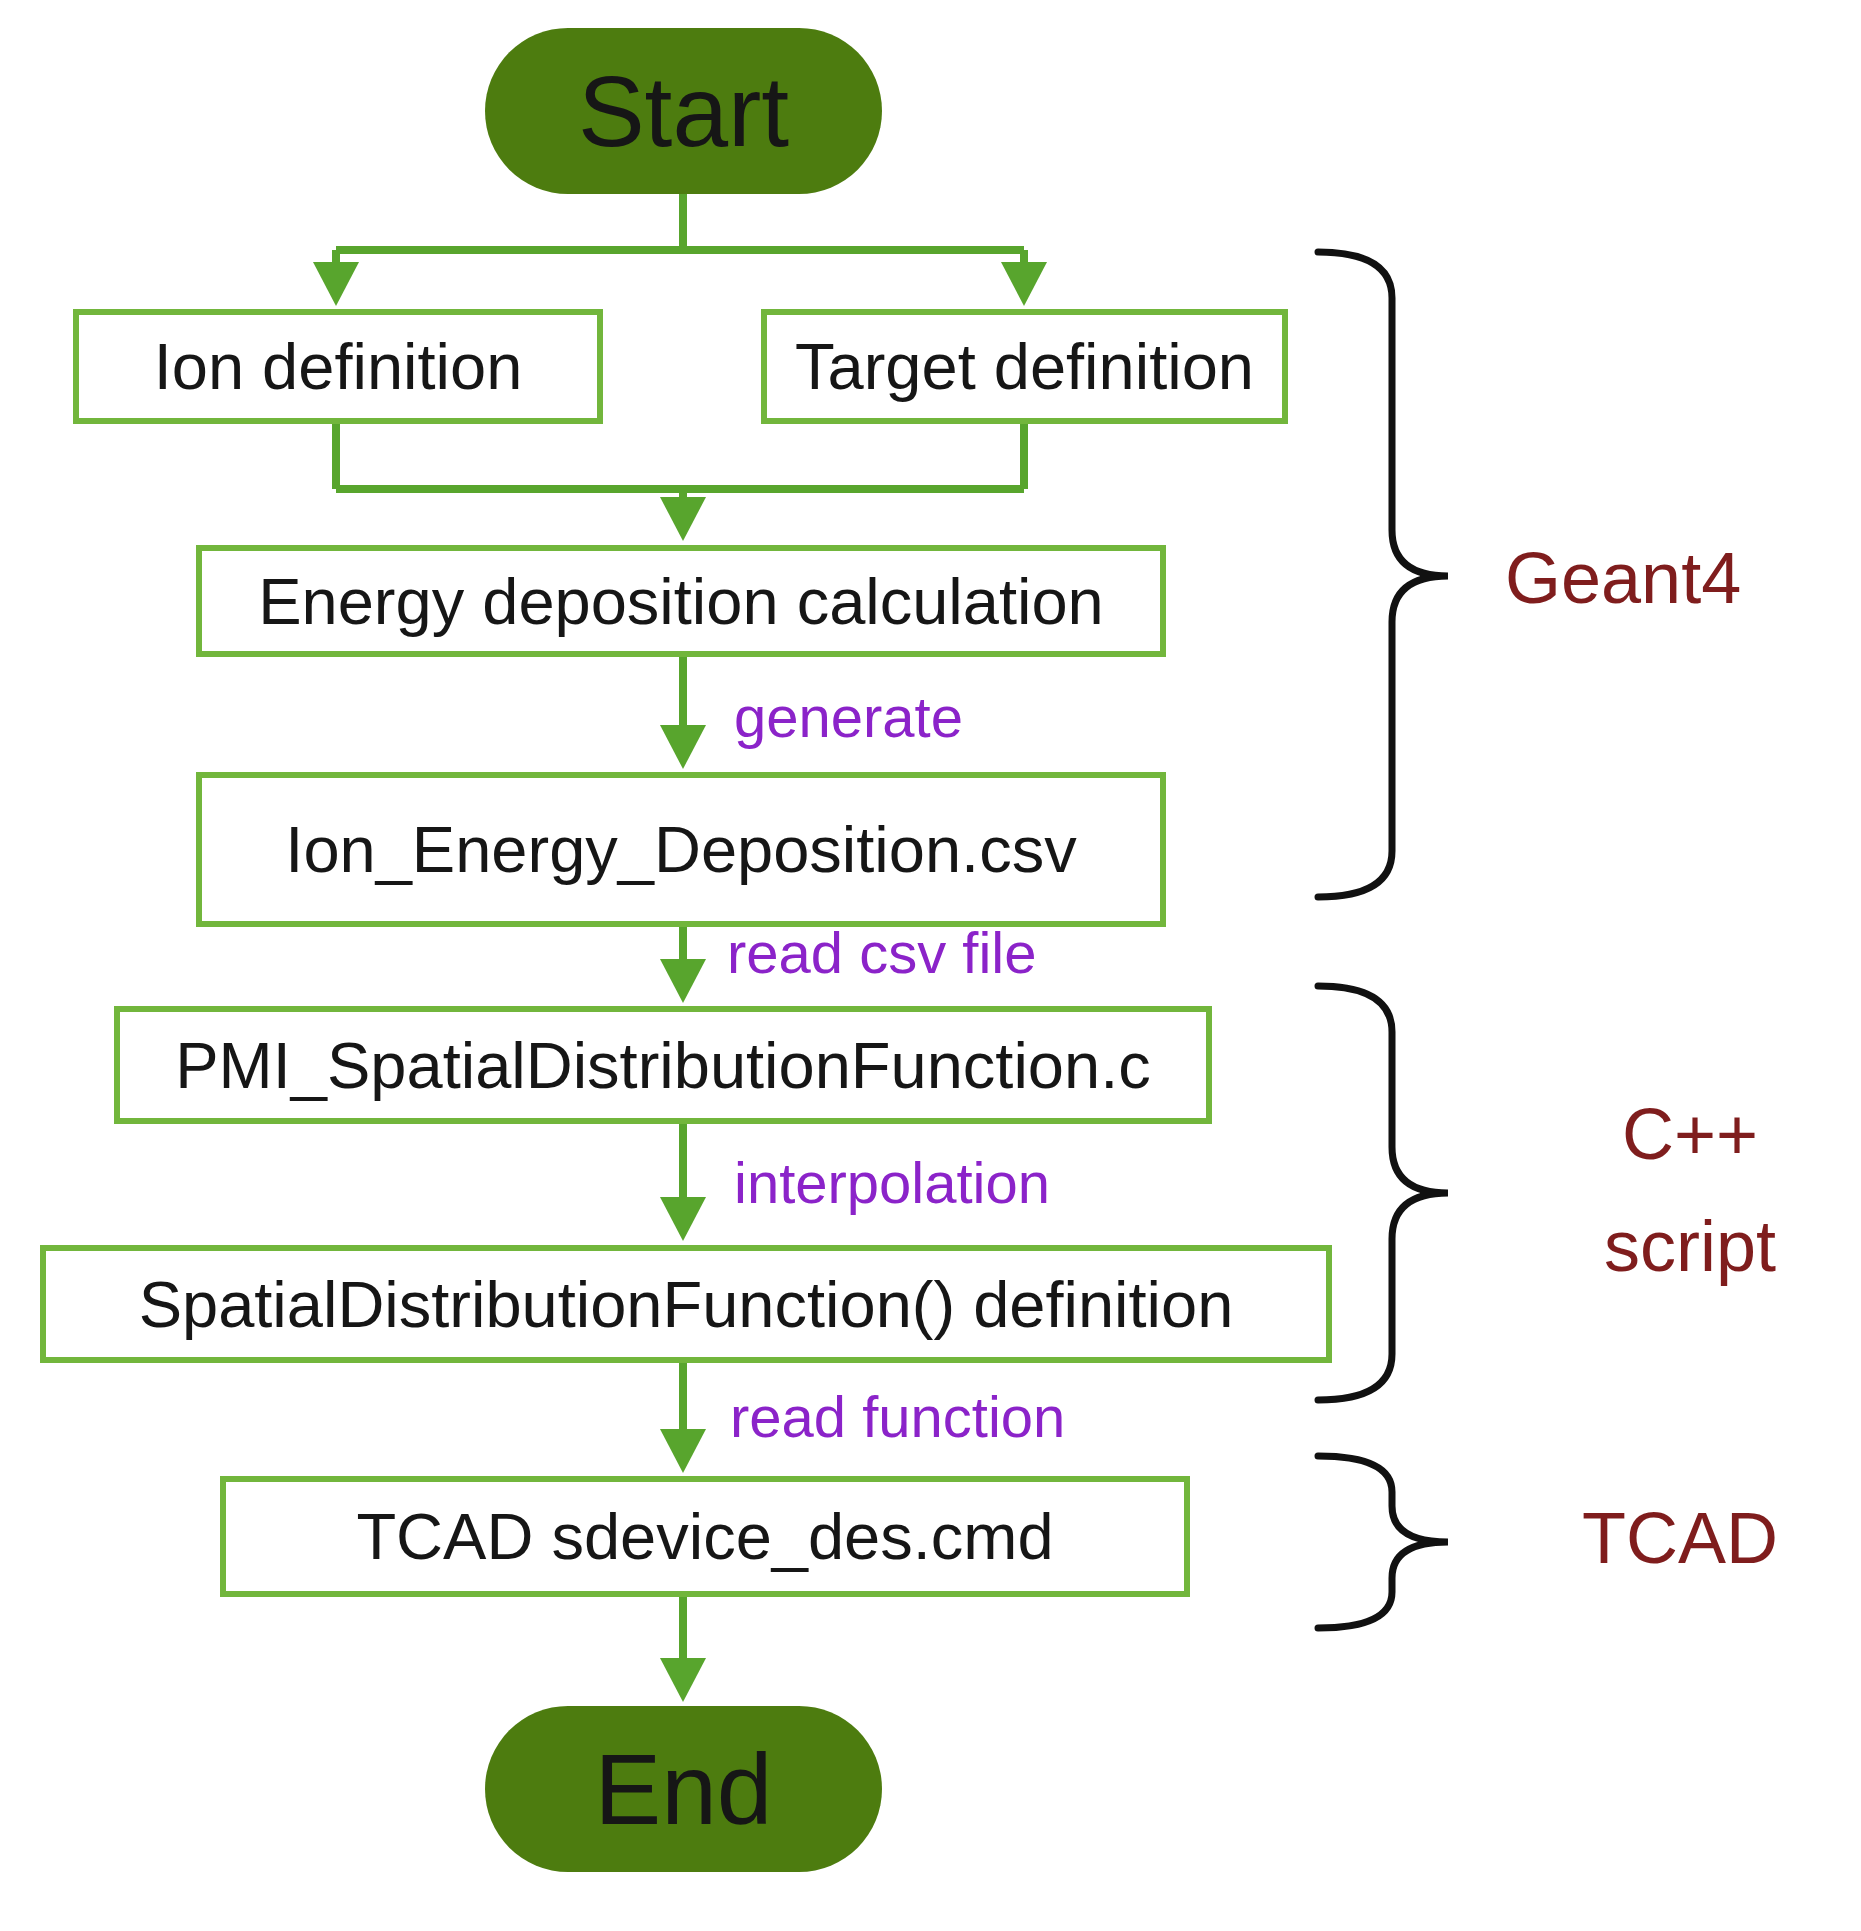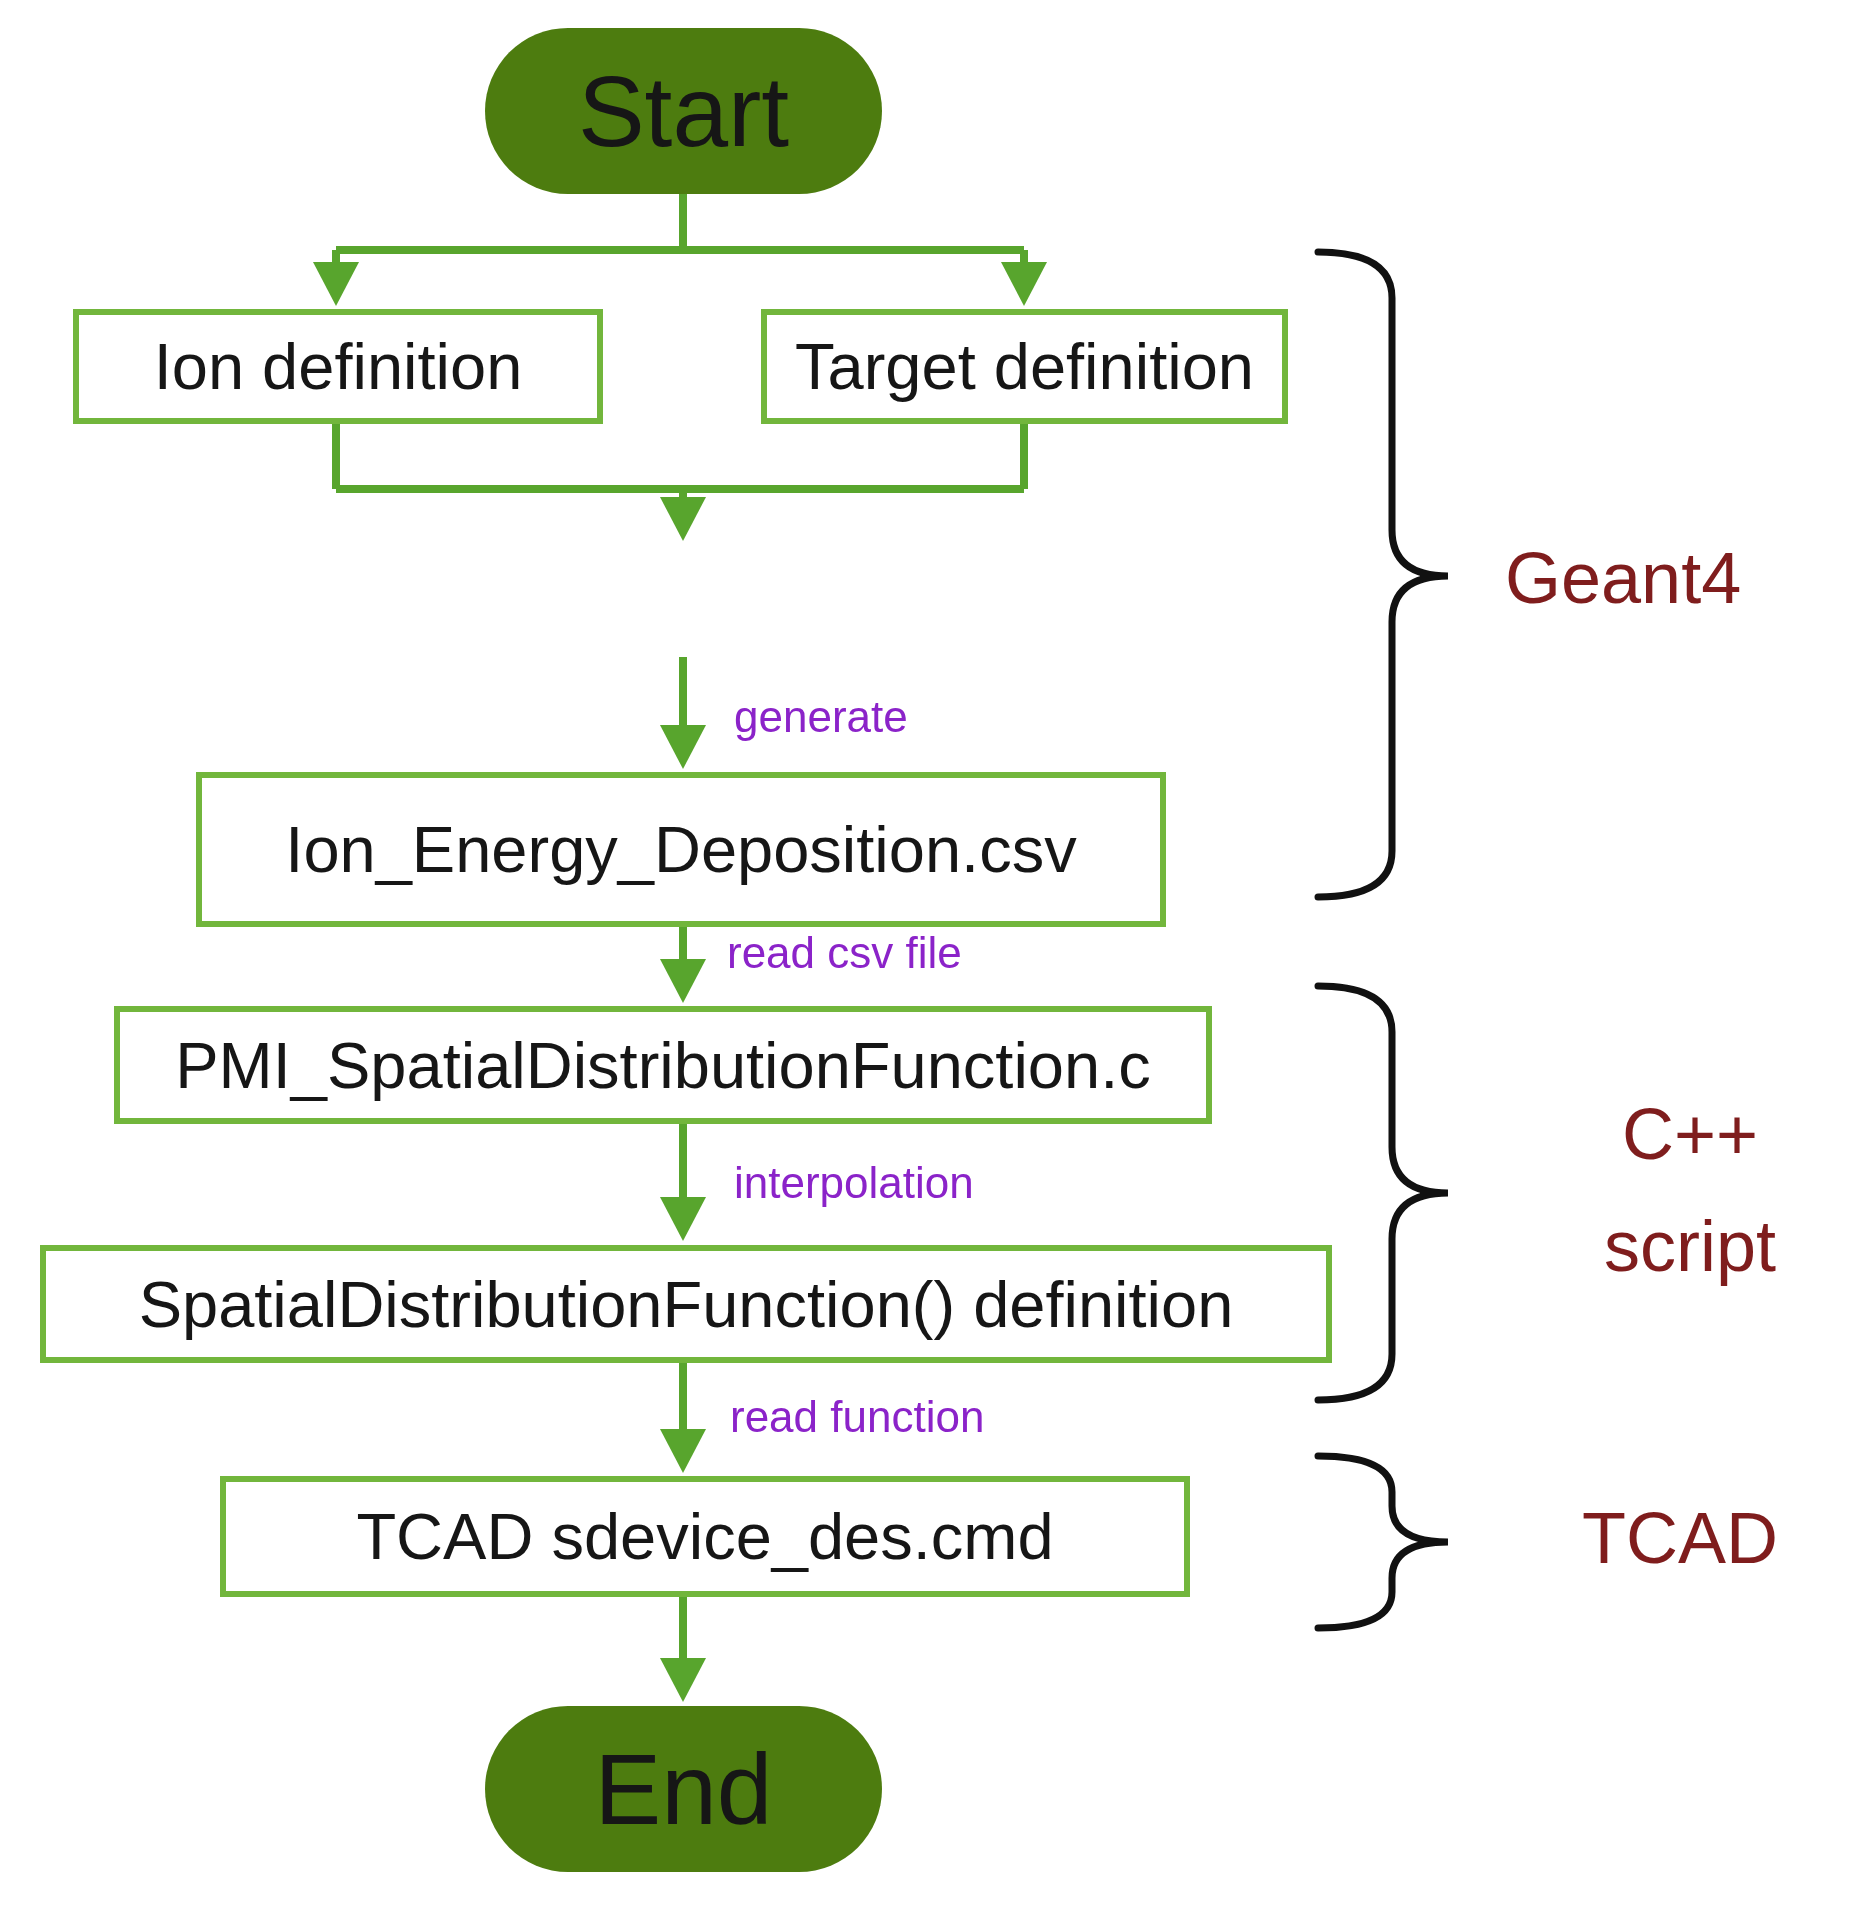--- a/index.html
+++ b/index.html
@@ -37,21 +37,21 @@
     border-radius: 83px;
     display: flex;
     align-items: center;
     justify-content: center;
     font-size: 100px;
     color: #161616;
     z-index: 2;
   }
   .edge-label {
     position: absolute;
-    font-size: 44px;
+    font-size: 58px;
     line-height: 70px;
     color: #8b23c9;
     white-space: nowrap;
     z-index: 2;
   }
   .group-label {
     position: absolute;
     font-size: 72px;
     line-height: 112px;
     color: #7f1d1d;
@@ -90,20 +90,21 @@
       <path d="M1318 986 Q1392 986 1392 1032 L1392 1147 Q1392 1193 1448 1193 Q1392 1193 1392 1239 L1392 1354 Q1392 1400 1318 1400"></path>
       <path d="M1318 1456 Q1392 1456 1392 1492 L1392 1506 Q1392 1542 1448 1542 Q1392 1542 1392 1578 L1392 1592 Q1392 1628 1318 1628"></path>
     </g>
   </svg>
 
   <div class="pill" style="left:485px; top:28px; width:397px; height:166px;">Start</div>
   <div class="pill" style="left:485px; top:1706px; width:397px; height:166px;">End</div>
 
   <div class="node" style="left:73px; top:309px; width:530px; height:115px;">Ion definition</div>
   <div class="node" style="left:761px; top:309px; width:527px; height:115px;">Target definition</div>
+  <div class="node" style="left:196px; top:545px; width:970px; height:112px;">Energy deposition calculation</div>
   <div class="node" style="left:196px; top:772px; width:970px; height:155px;">Ion_Energy_Deposition.csv</div>
   <div class="node" style="left:114px; top:1006px; width:1098px; height:118px;">PMI_SpatialDistributionFunction.c</div>
   <div class="node" style="left:40px; top:1245px; width:1292px; height:118px;">SpatialDistributionFunction() definition</div>
   <div class="node" style="left:196px; top:1476px; width:970px; height:121px;margin-left:24px;">TCAD sdevice_des.cmd</div>
 
   <div class="edge-label" style="left:734px; top:682px;">generate</div>
   <div class="edge-label" style="left:727px; top:918px;">read csv file</div>
   <div class="edge-label" style="left:734px; top:1148px;">interpolation</div>
   <div class="edge-label" style="left:730px; top:1382px;">read function</div>
 

